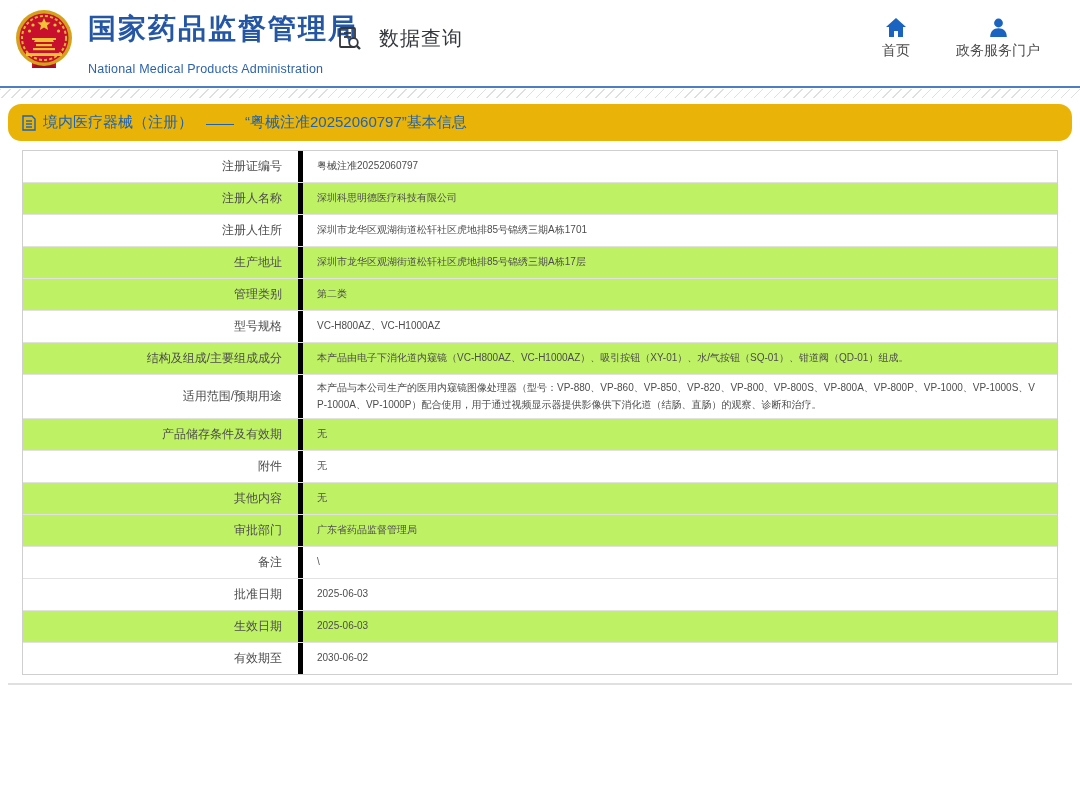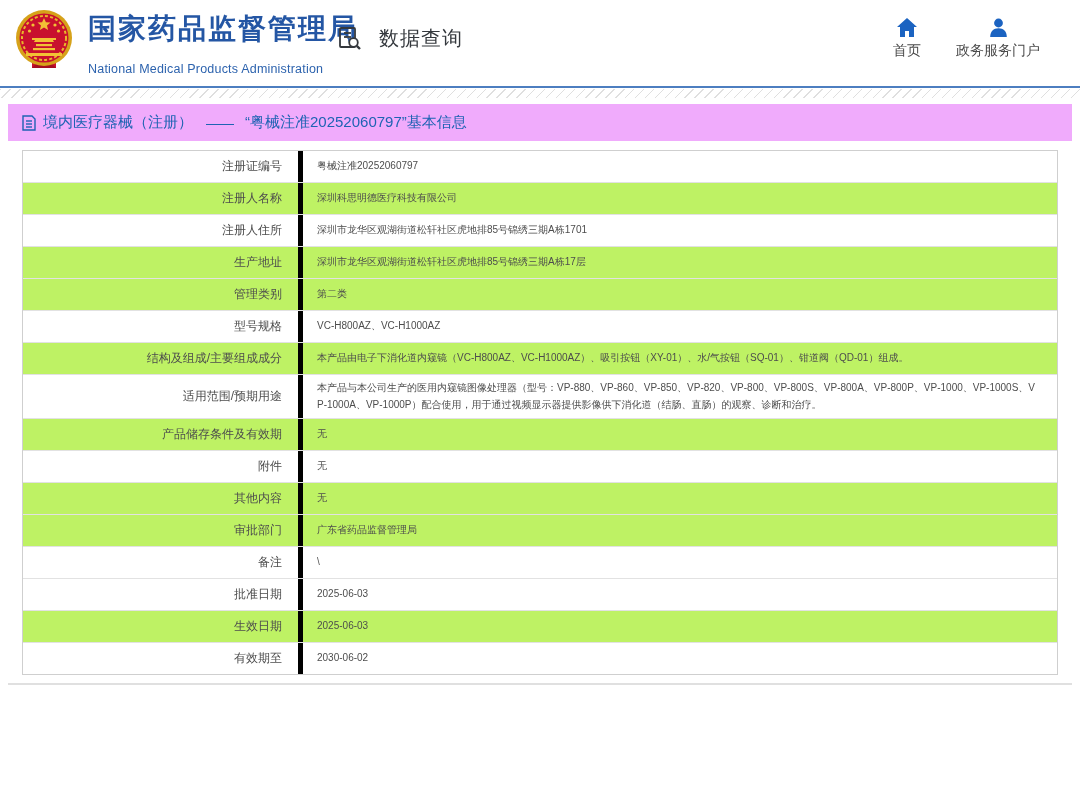--- a/index.html
+++ b/index.html
@@ -6,32 +6,32 @@
   html,body { width:1080px; height:798px; background:#fff; font-family:"Liberation Sans","DejaVu Sans",sans-serif; overflow:hidden; }
 
   
   .header { position:relative; height:88px; background:#fff; border-bottom:2px solid #4d7ec0; }
   .emblem { position:absolute; left:12px; top:8px; width:64px; height:64px; }
   .org { position:absolute; left:88px; top:13px; }
   .org-zh { font-size:28px; font-weight:bold; color:#2456a4; letter-spacing:2px; line-height:1.15; }
   .org-en { font-size:12.5px; color:#2d63ae; font-weight:500; margin-top:17px; letter-spacing:.2px; }
   .section-entry { position:absolute; left:336px; top:25px; display:flex; align-items:center; gap:16px; color:#34383d; }
   .section-entry .txt { font-size:20px; font-weight:500; letter-spacing:1px; }
-  .hnav { position:absolute; right:40px; top:18px; display:flex; gap:35px; }
+  .hnav { position:absolute; right:40px; top:18px; display:flex; gap:46px; }
   .hnav-item { display:flex; flex-direction:column; align-items:center; gap:5px; cursor:pointer; }
   .hnav-item .lbl { font-size:14px; color:#4a4a4a; }
 
   
   .hatch { height:9px; margin-top:1px;
     background:repeating-linear-gradient(135deg,#dfdfdf 0,#dfdfdf 1px,transparent 1px,transparent 7px); }
 
   
   .panel { position:relative; margin:6px 8px 0 8px; background:#fff; border-bottom:2px solid #e0e0e0; padding-bottom:8px; }
-  .crumb { height:37px; background:#f0abfc; display:flex; align-items:center; padding:0 14px; gap:7px;
-           font-size:15px; font-weight:500; color:#1e63b3; }
+  .crumb { height:37px; background:#eab308; display:flex; align-items:center; padding:0 14px; gap:7px;
+           font-size:15px; font-weight:500; color:#1e63b3;border-radius:13px; }
   .crumb .sep { margin:0 6px; letter-spacing:-2px; }
 
   
   .tbl { margin:9px 14px 0 14px; border:1px solid #cfcfcf; }
   .tr { display:flex; border-bottom:1px solid #e2e2e2; background:#fff; }
   .tr:last-child { border-bottom:none; }
   .tr.alt { background:#bef264; }
   .th { width:280px; flex:0 0 280px; display:flex; align-items:center; justify-content:flex-end; gap:3px;
         padding:5px 16px 5px 8px; border-right:5px solid #000000; color:#4d4d4d; font-size:12px; min-height:31px; }
   .td { flex:1; display:flex; align-items:center; padding:5px 18px 5px 14px; color:#4d4d4d; font-size:10px;

